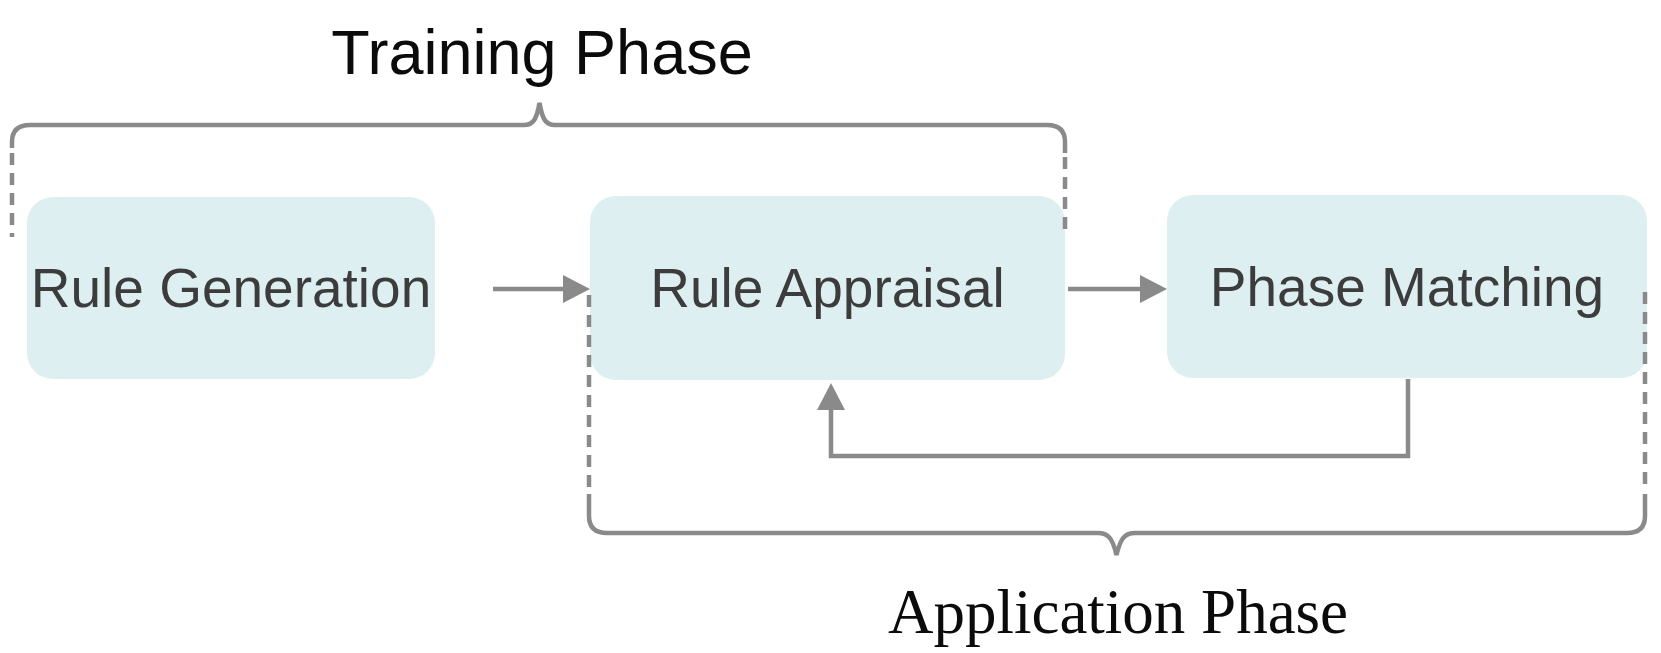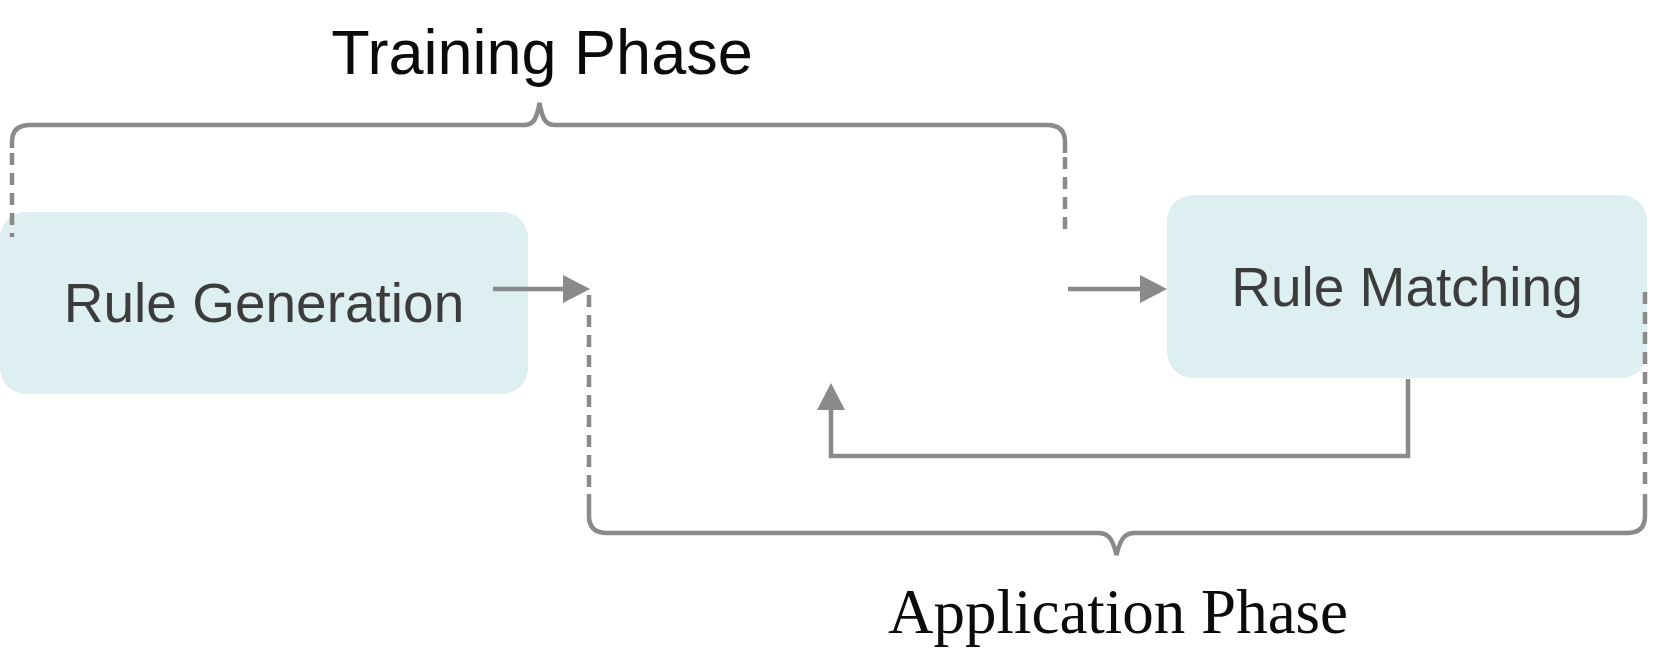--- a/index.html
+++ b/index.html
@@ -23,21 +23,21 @@
     z-index: 1;
     background: #ddeff1;
     border-radius: 26px;
     display: flex;
     align-items: center;
     justify-content: center;
     font-size: 55px;
     color: #3c3c3c;
     white-space: nowrap;
   }
-  .node-generation { left: 0;  top: 197px; width: 528px; height: 182px; margin-top: 15px; }
+  .node-generation { left: 27px;  top: 197px; width: 408px; height: 182px; }
   .node-appraisal  { left: 590px; top: 196px; width: 475px; height: 184px; }
   .node-matching   { left: 1167px; top: 195px; width: 480px; height: 183px; }
   .phase-label {
     position: absolute;
     z-index: 3;
     font-size: 63px;
     color: #0b0b0b;
     white-space: nowrap;
     transform: translateX(-50%);
   }
@@ -71,20 +71,23 @@
     <line x1="1068" y1="289" x2="1140" y2="289" stroke="#8a8a8a" stroke-width="4.5"></line>
     <polygon points="1140,275 1140,303 1167,289" fill="#8a8a8a"></polygon>
 
     <path d="M 1408 379 L 1408 456 L 831 456 L 831 410" fill="none" stroke="#8a8a8a" stroke-width="4.5"></path>
     <polygon points="817,410 845,410 831,383" fill="#8a8a8a"></polygon>
   </svg>
 
   <div class="node node-generation">
     <span>Rule Generation</span>
   </div>
+  <div class="node node-appraisal">
+    <span>Rule Appraisal</span>
+  </div>
   <div class="node node-matching">
-    <span>Rule Matching</span>
+    <span>Phase Matching</span>
   </div>
 
   <div class="phase-label training">Training Phase</div>
   <div class="phase-label application">Application Phase</div>
 
 </div>
 
 </body></html>

